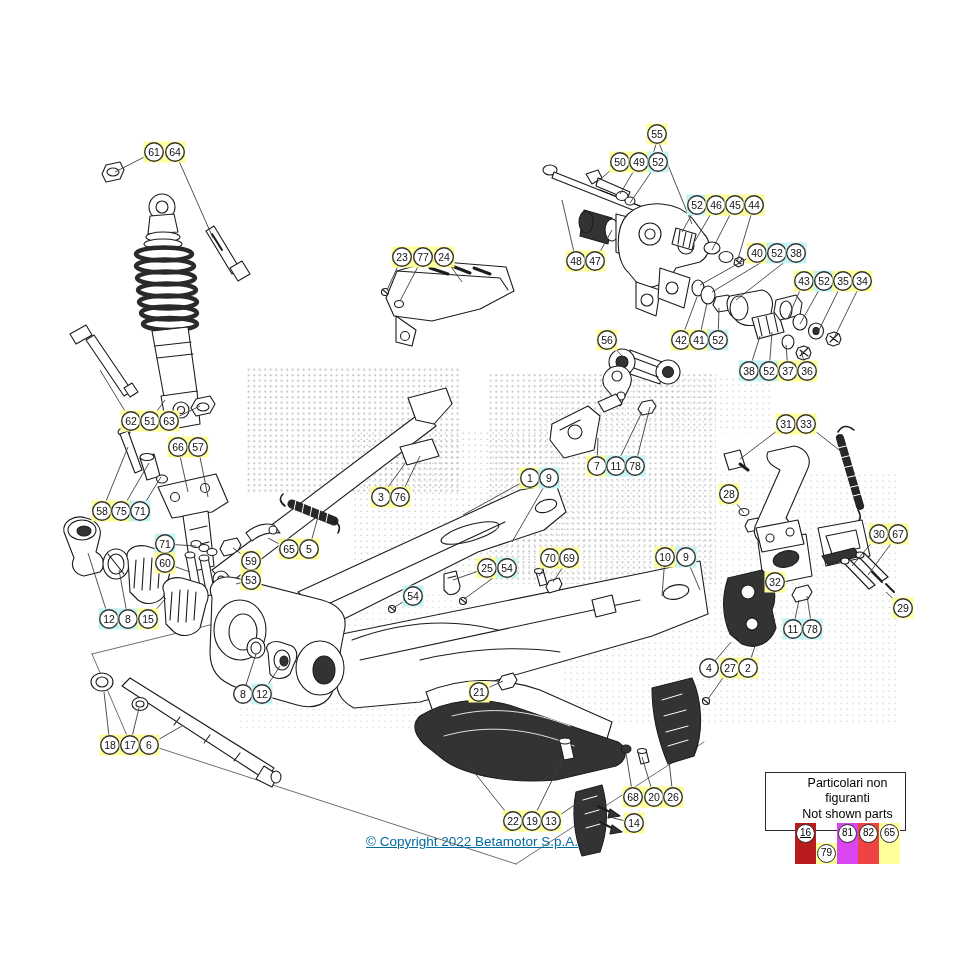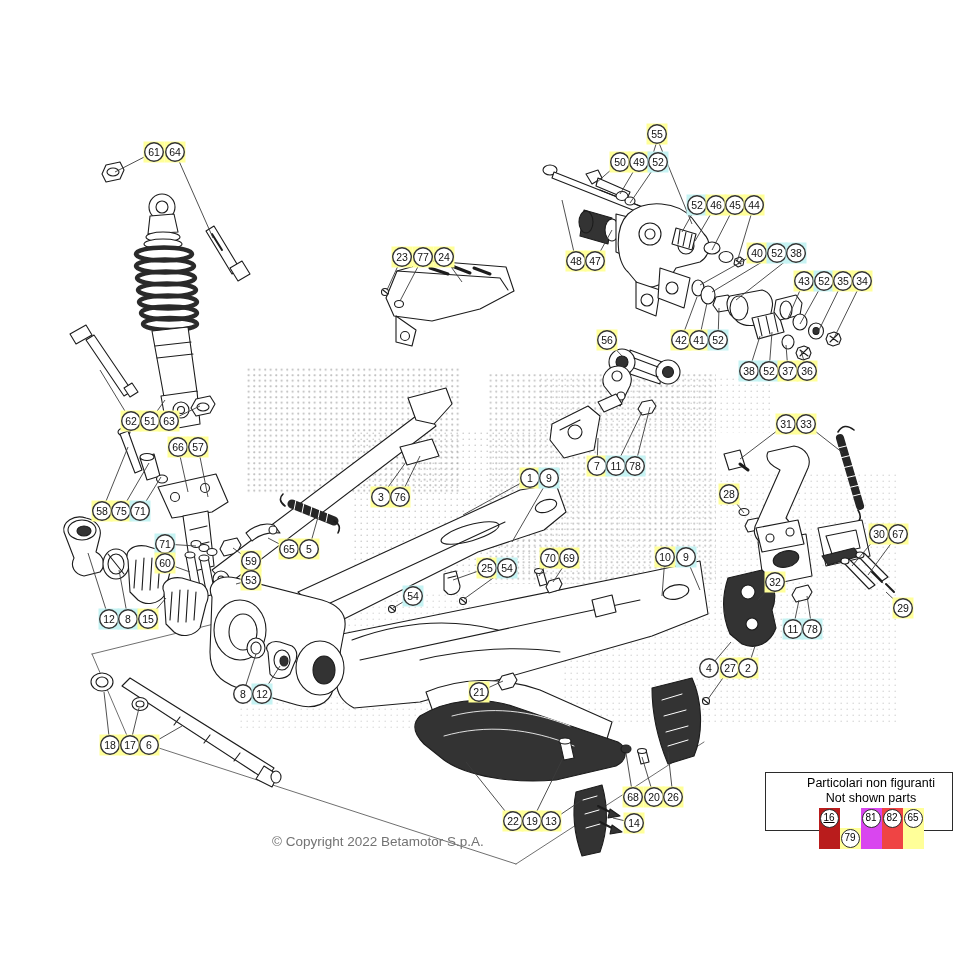--- a/index.html
+++ b/index.html
@@ -1,23 +1,23 @@
 <!DOCTYPE html>
 <html><head>
 <meta charset="utf-8">
 <style>
   html,body{margin:0;padding:0;background:#fff;}
   .stage{position:relative;width:980px;height:980px;background:#fff;overflow:hidden;
          font-family:"Liberation Sans",sans-serif;}
   svg{position:absolute;left:0;top:0;}
   .w{fill:#ffffff;}
   .d{fill:#333333;}
-  .copyright{position:absolute;left:272px;top:834px;width:400px;text-align:left;
-             font-size:13.5px;color:#737373;}
-  .nsp-box{position:absolute;left:765px;top:772px;width:188px;height:59px;
+  .copyright{position:absolute;left:272px;top:834px;width:400px;text-align:center;
+             font-size:13.5px;color:#0369a1;text-decoration:underline;}
+  .nsp-box{position:absolute;left:765px;top:772px;width:141px;height:59px;
            border:1.6px solid #2b2b2b;box-sizing:border-box;text-align:center;
            font-size:12.5px;line-height:1.22;color:#000;padding-top:3px;background:#fff;padding-left:24px;}
   .nsp-items{margin-top:1px;display:flex;justify-content:center;}
   .nsp-hl{display:inline-block;padding:1px;}
   .nsp-circle{width:17px;height:17px;border:1.2px solid #2b2b2b;border-radius:50%;
               display:flex;align-items:center;justify-content:center;font-size:10px;
               background:#fff;}
 </style>
 </head>
 <body>

